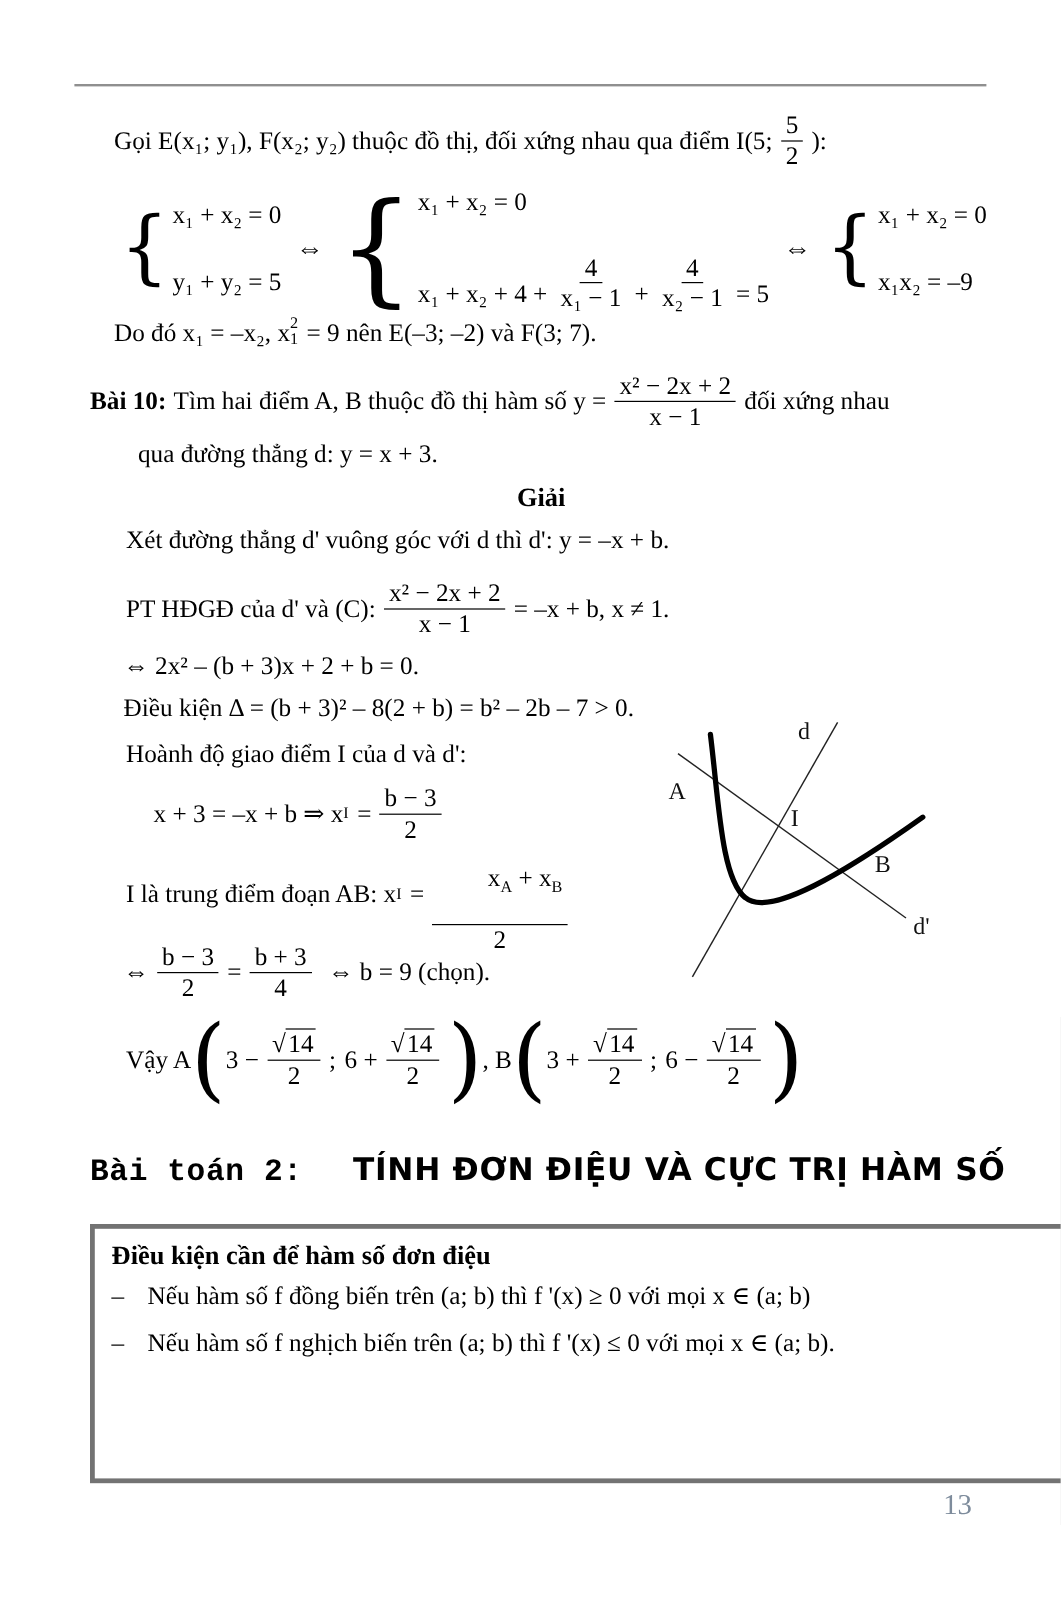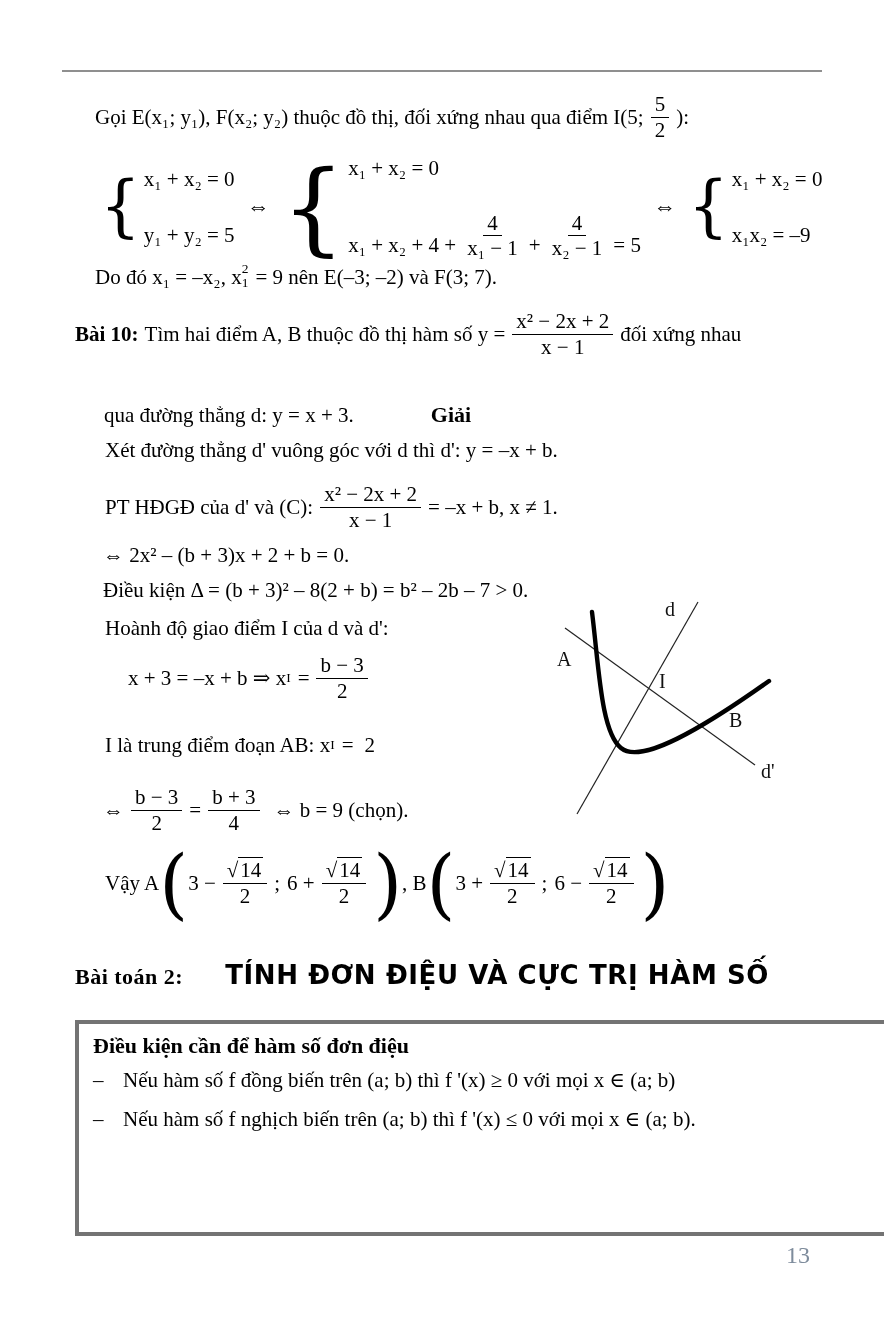--- a/index.html
+++ b/index.html
@@ -30,21 +30,21 @@
   
   .ss{display:inline-flex;flex-direction:column;align-items:flex-start;font-size:13.5px;
       line-height:1.05;vertical-align:middle;transform:translateY(-1px);}
   sub{font-size:13.5px;}
   
   .bp{font-family:"DejaVu Serif",serif;font-size:74px;font-weight:400;line-height:.85;transform:scaleY(1.03);}
   
   .giai{position:absolute;left:95px;top:402px;width:712px;text-align:center;
         font-weight:bold;font-size:22px;}
   .h2{position:absolute;left:75px;top:960px;display:flex;align-items:baseline;}
-  .h2-label{font-size:22px;font-weight:600;letter-spacing:.5px;}
+  .h2-label{font-size:26px;font-weight:600;letter-spacing:.5px;font-family:Liberation Mono, monospace;}
   .h2-title{font-family:"DejaVu Sans","Liberation Sans",sans-serif;font-weight:800;
             font-size:26px;margin-left:42px;letter-spacing:.6px;}
   
   .box{position:absolute;left:75px;top:1020px;width:838px;height:216px;box-sizing:border-box;
        border:4px solid #737373;padding:9px 18px 12px 14px;}
   .box-title{font-weight:bold;font-size:22px;}
   .box-intro{font-size:21px;margin:10px 0 2px 30px;}
   .box-item{display:flex;font-size:21px;line-height:1.72;margin-top:3px;}
   .box-item .dash{width:30px;flex:none;}
   .box-item .it-text{flex:1;text-align:justify;}
@@ -119,21 +119,21 @@
 
   <div class="line" style="left:75px;top:302px;height:64px;">
     <b class="lbl">Bài 10:</b>
     <span>Tìm hai điểm A, B thuộc đồ thị hàm số y =</span>
     <span class="frac">
       <span class="num">x² − 2x + 2</span>
       <span class="den">x − 1</span>
     </span>
     <span>đối xứng nhau</span>
   </div>
-  <div class="line" style="left:104px;top:366px;margin-top:37px;">
+  <div class="line" style="left:115px;top:366px;">
     <span>qua đường thẳng d: y = x + 3.</span>
   </div>
 
   <div class="giai">Giải</div>
 
   <div class="line" style="left:105px;top:438px;">
     <span>Xét đường thẳng d' vuông góc với d thì d': y = –x + b.</span>
   </div>
 
   <div class="line" style="left:105px;top:476px;height:62px;">
@@ -161,20 +161,23 @@
     <span class="frac">
       <span class="num">b − 3</span>
       <span class="den">2</span>
     </span>
   </div>
 
   <div class="line" style="left:105px;top:716px;height:58px;">
     <span>I là trung điểm đoạn AB: x</span><sub>I</sub>
     <span class="gap">=</span>
     <span class="frac">
+      <span class="num">
+        <span>x</span><sub>A</sub><span> + x</span><sub>B</sub>
+      </span>
       <span class="den">2</span>
     </span>
   </div>
 
   <div class="line" style="left:103px;top:780px;height:60px;">
     <span>⇔</span>
     <span class="frac">
       <span class="num">b − 3</span>
       <span class="den">2</span>
     </span>

